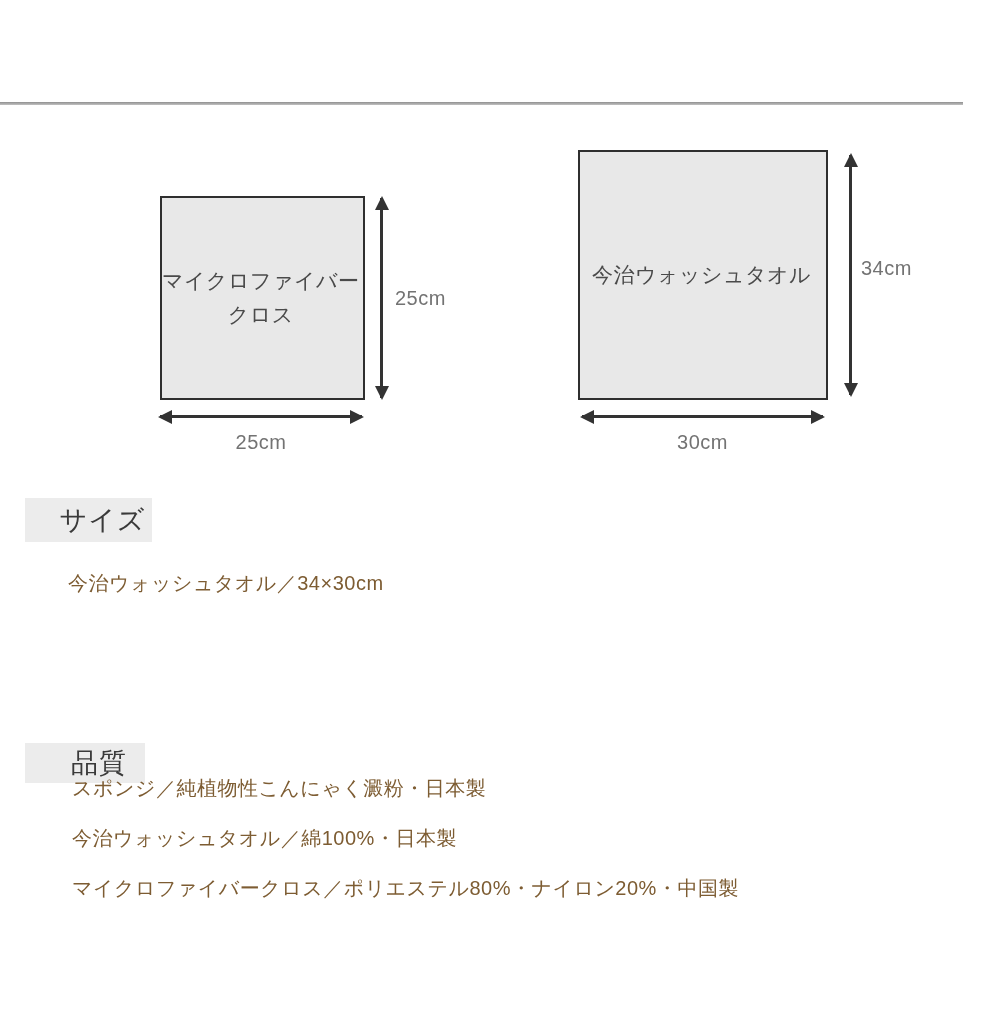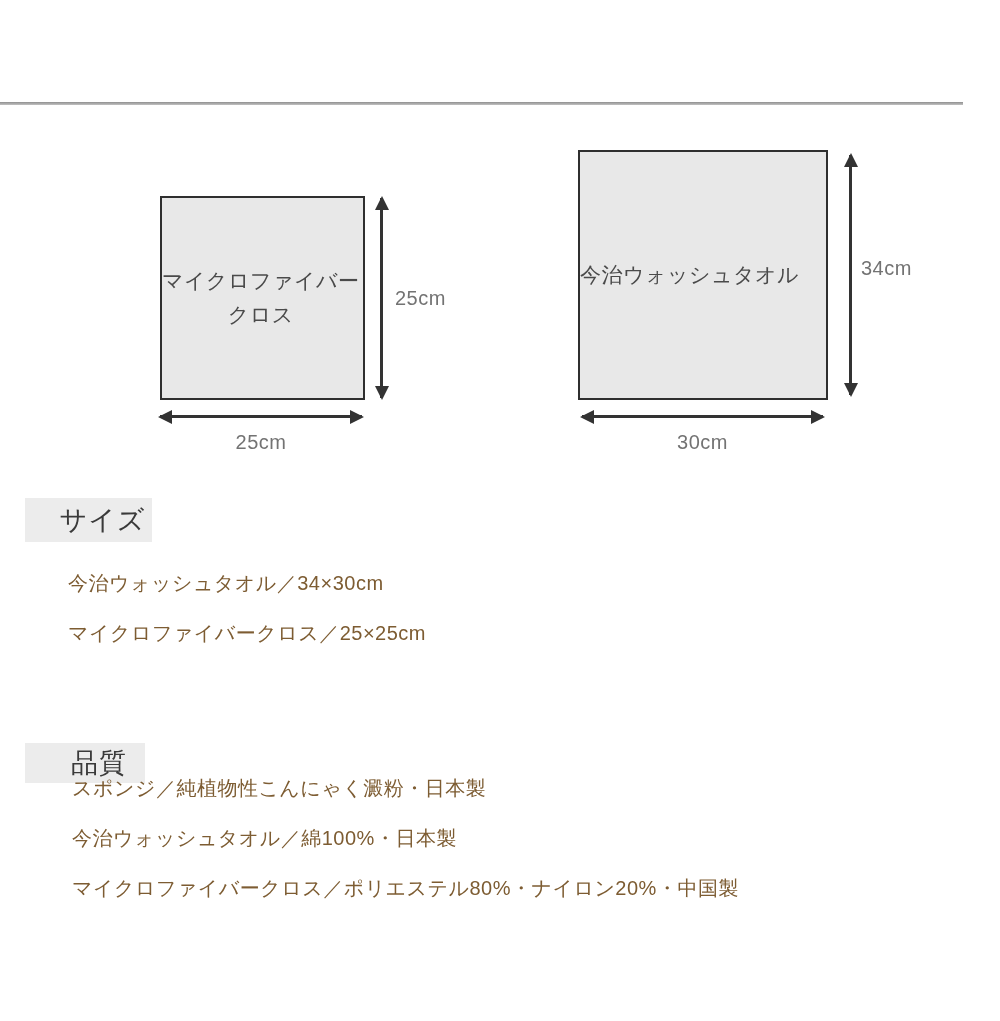--- a/index.html
+++ b/index.html
@@ -26,21 +26,21 @@
     background:linear-gradient(#8f8f8f,#c2c2c2);
   }
   
   .dim-square {
     position:absolute;
     background:#e8e8e8;
     border:2px solid #2f2f2f;
     display:flex; align-items:center; 
   }
   .square-left  { left:160px; top:196px; width:205px; height:204px; }
-  .square-right { left:578px; top:150px; width:250px; height:250px; }
+  .square-right { left:578px; top:150px; width:250px; height:250px;padding-left:12px; }
   .square-label {
     font-size:21px; line-height:1.6;
     color:#4a4a4a; text-align:center;
     white-space:pre-line;
     letter-spacing:0.5px;
   }
   
   .varrow { position:absolute; width:3px; background:#333; }
   .varrow::before, .varrow::after {
     content:""; position:absolute; left:50%; transform:translateX(-50%);
@@ -116,21 +116,20 @@
     <span class="square-label">今治ウォッシュタオル</span>
   </div>
   <div class="varrow varrow-right"></div>
   <div class="harrow harrow-right"></div>
   <span class="dim-label dim-v-right">34cm</span>
   <span class="dim-label dim-h-right">30cm</span>
 
   <div class="section-heading heading-size">サイズ</div>
   <div class="section-body body-size">
     <div>今治ウォッシュタオル／34×30cm</div>
-    <div>マイクロファイバークロス／25×25cm</div>
   </div>
 
   <div class="section-heading heading-quality">品質</div>
   <div class="section-body body-quality">
     <div>スポンジ／純植物性こんにゃく澱粉・日本製</div>
     <div>今治ウォッシュタオル／綿100%・日本製</div>
     <div>マイクロファイバークロス／ポリエステル80%・ナイロン20%・中国製</div>
   </div>
 
 </div>

